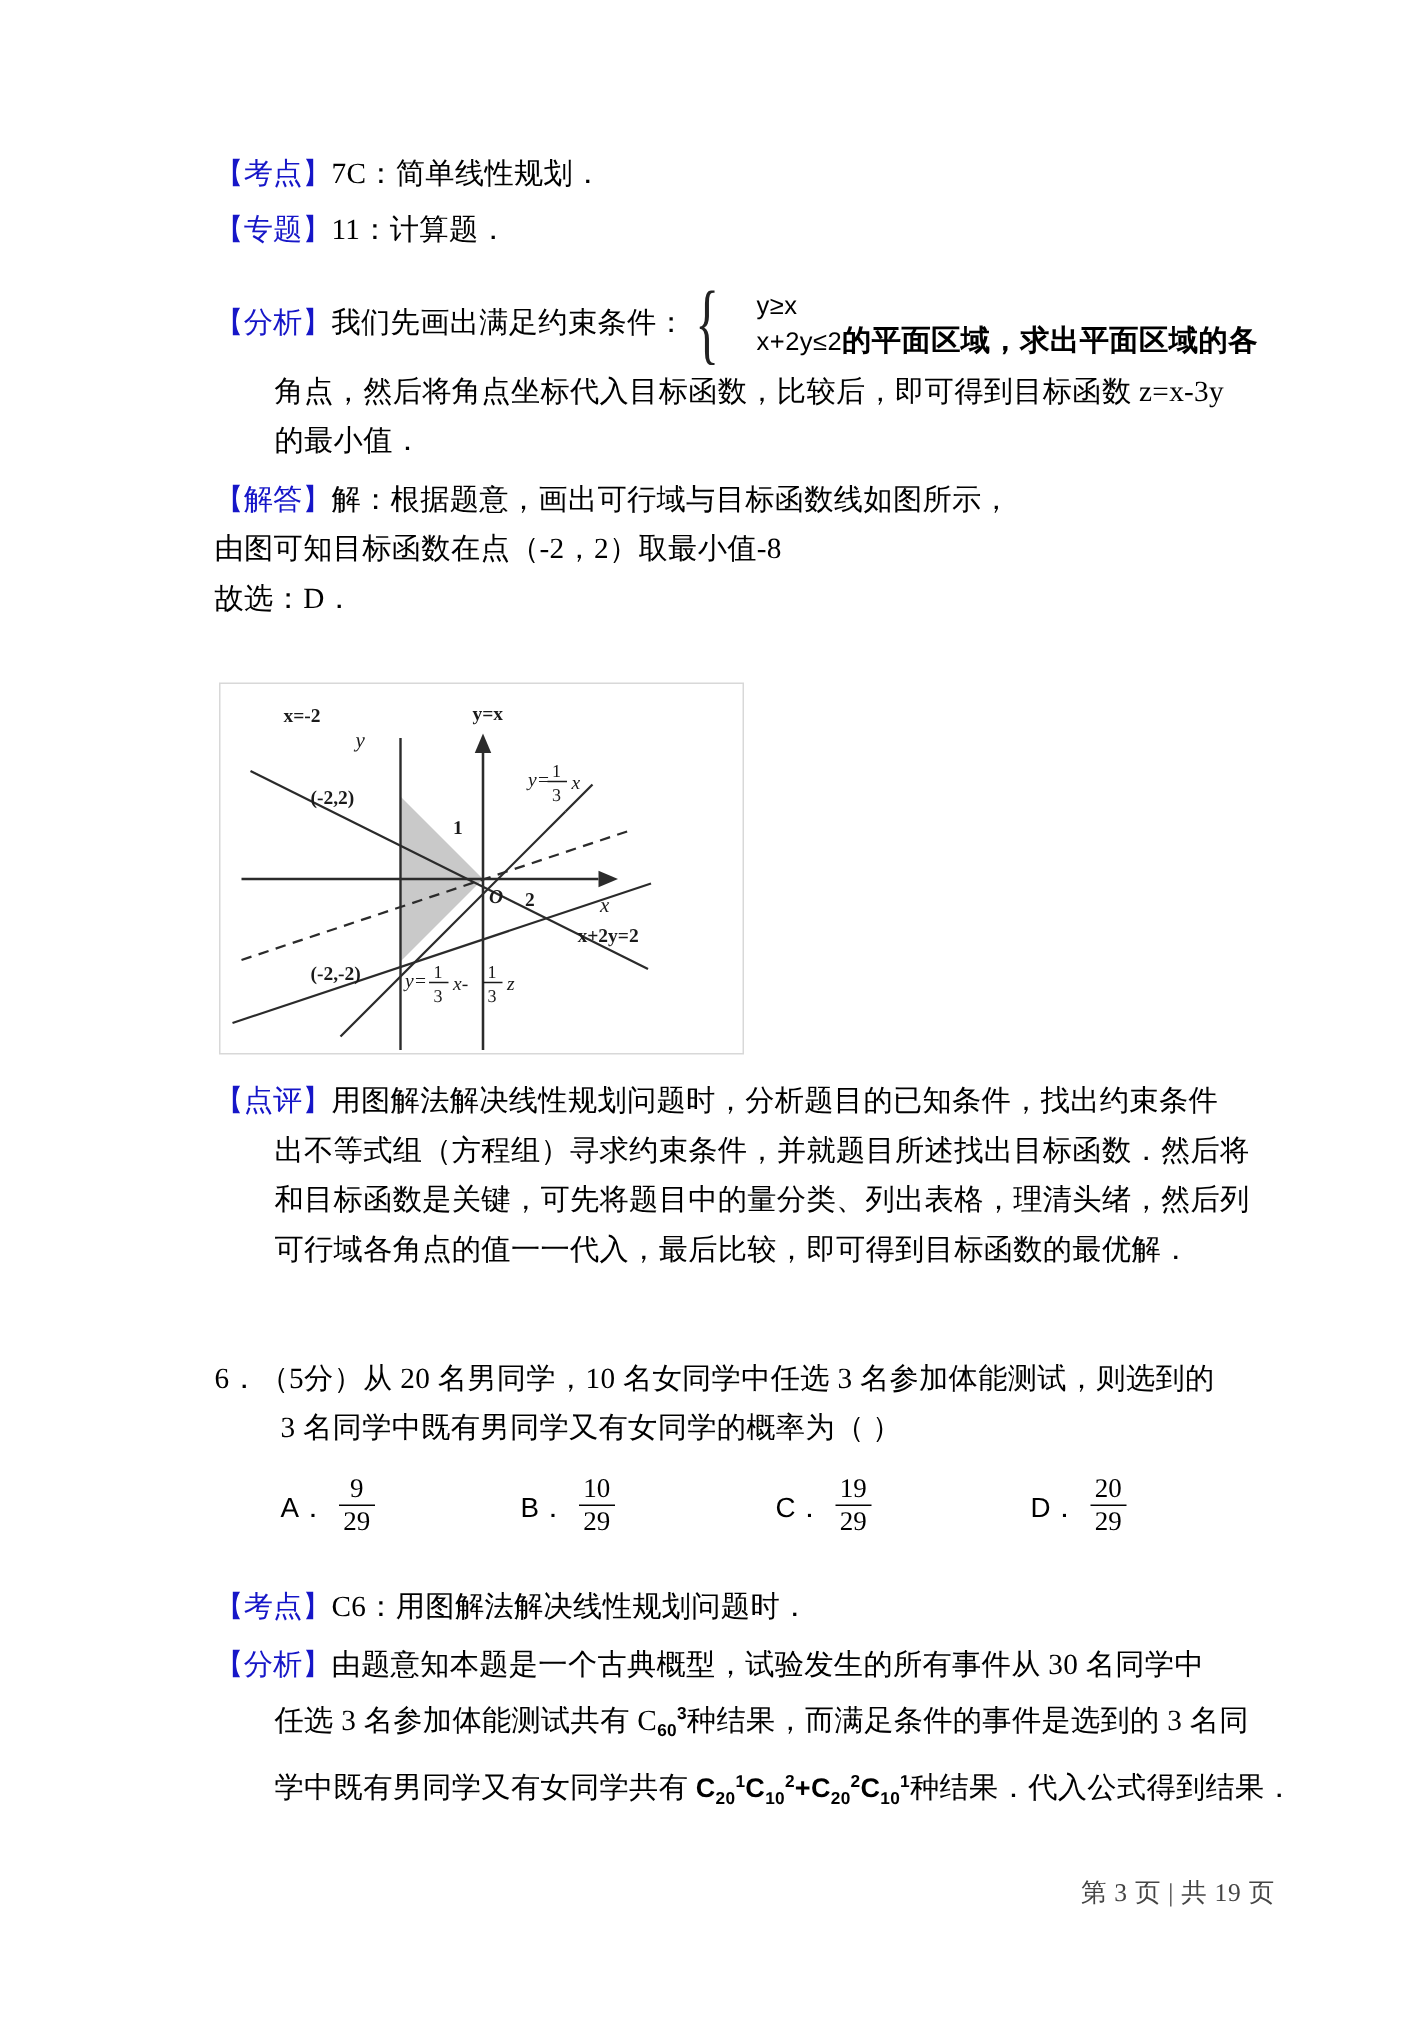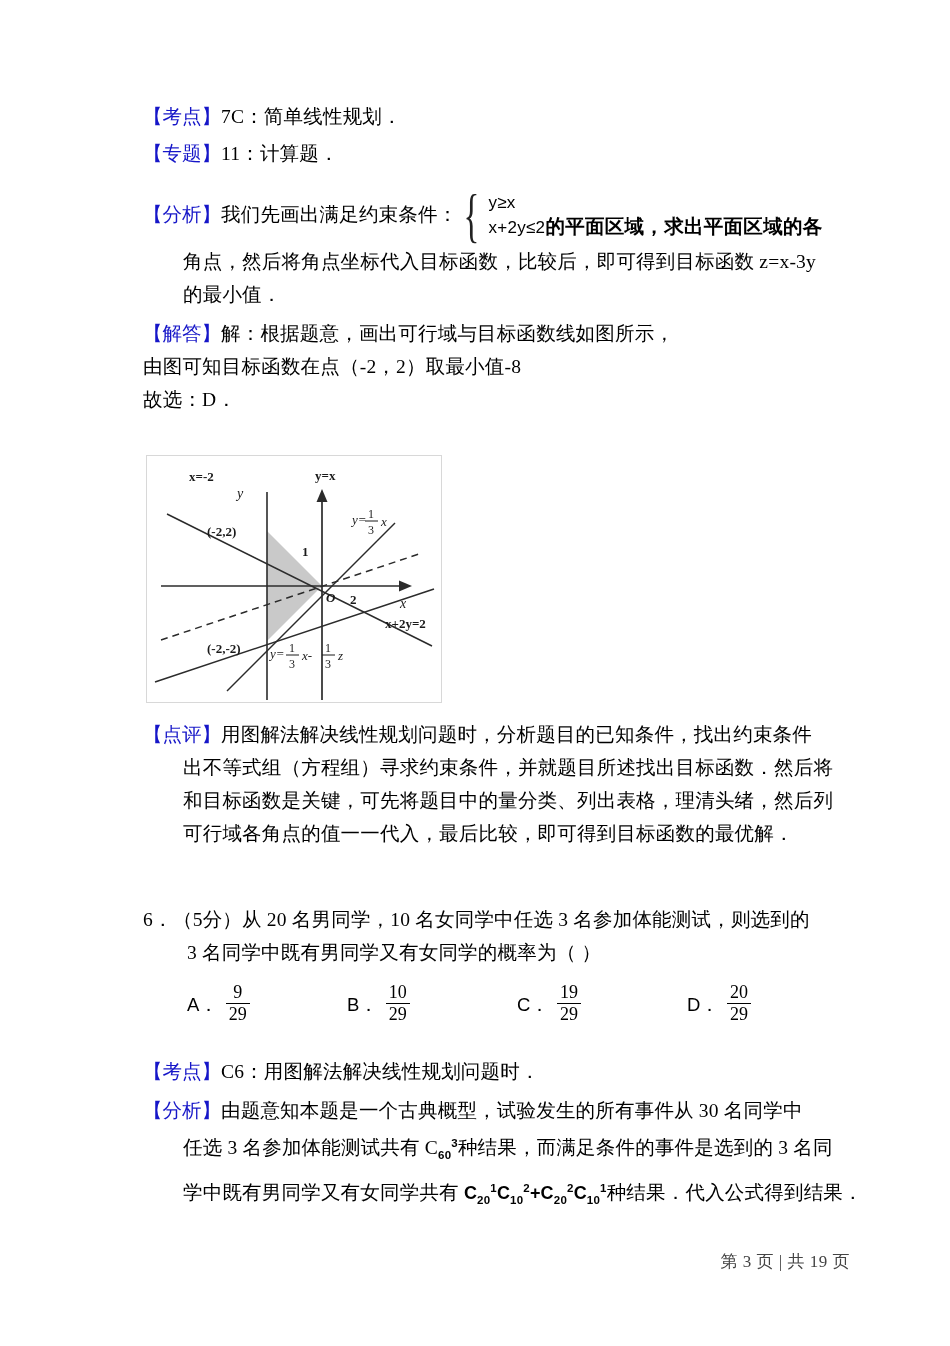--- a/index.html
+++ b/index.html
@@ -62,36 +62,36 @@
     transform-origin: center;
     color: #222;
   }
   .sys-rows {
     display: inline-block;
     font-family: "Liberation Sans", sans-serif;
     font-size: 17px;
     line-height: 24px;
     white-space: nowrap;
   }
-  .sys-rows div { letter-spacing: 0.3px; }
+  .sys-rows div { letter-spacing: 0.3px; margin-left: 16px; }
 
   
   .brace-row {
     font-size: 19.5px;
     line-height: 33px;
     white-space: nowrap;
     letter-spacing: 0.2px;
   }
 
   
   .figure {
     position: absolute;
     left: 146px;
     top: 455px;
-    width: 296px;
+    width: 350px;
     height: 248px;
     border: 1px solid #d8d8d8;
     background: #ffffff;
     box-sizing: border-box;
   }
   .figure svg { display: block; }
 
   
   .qnum {
     display: inline-block;

